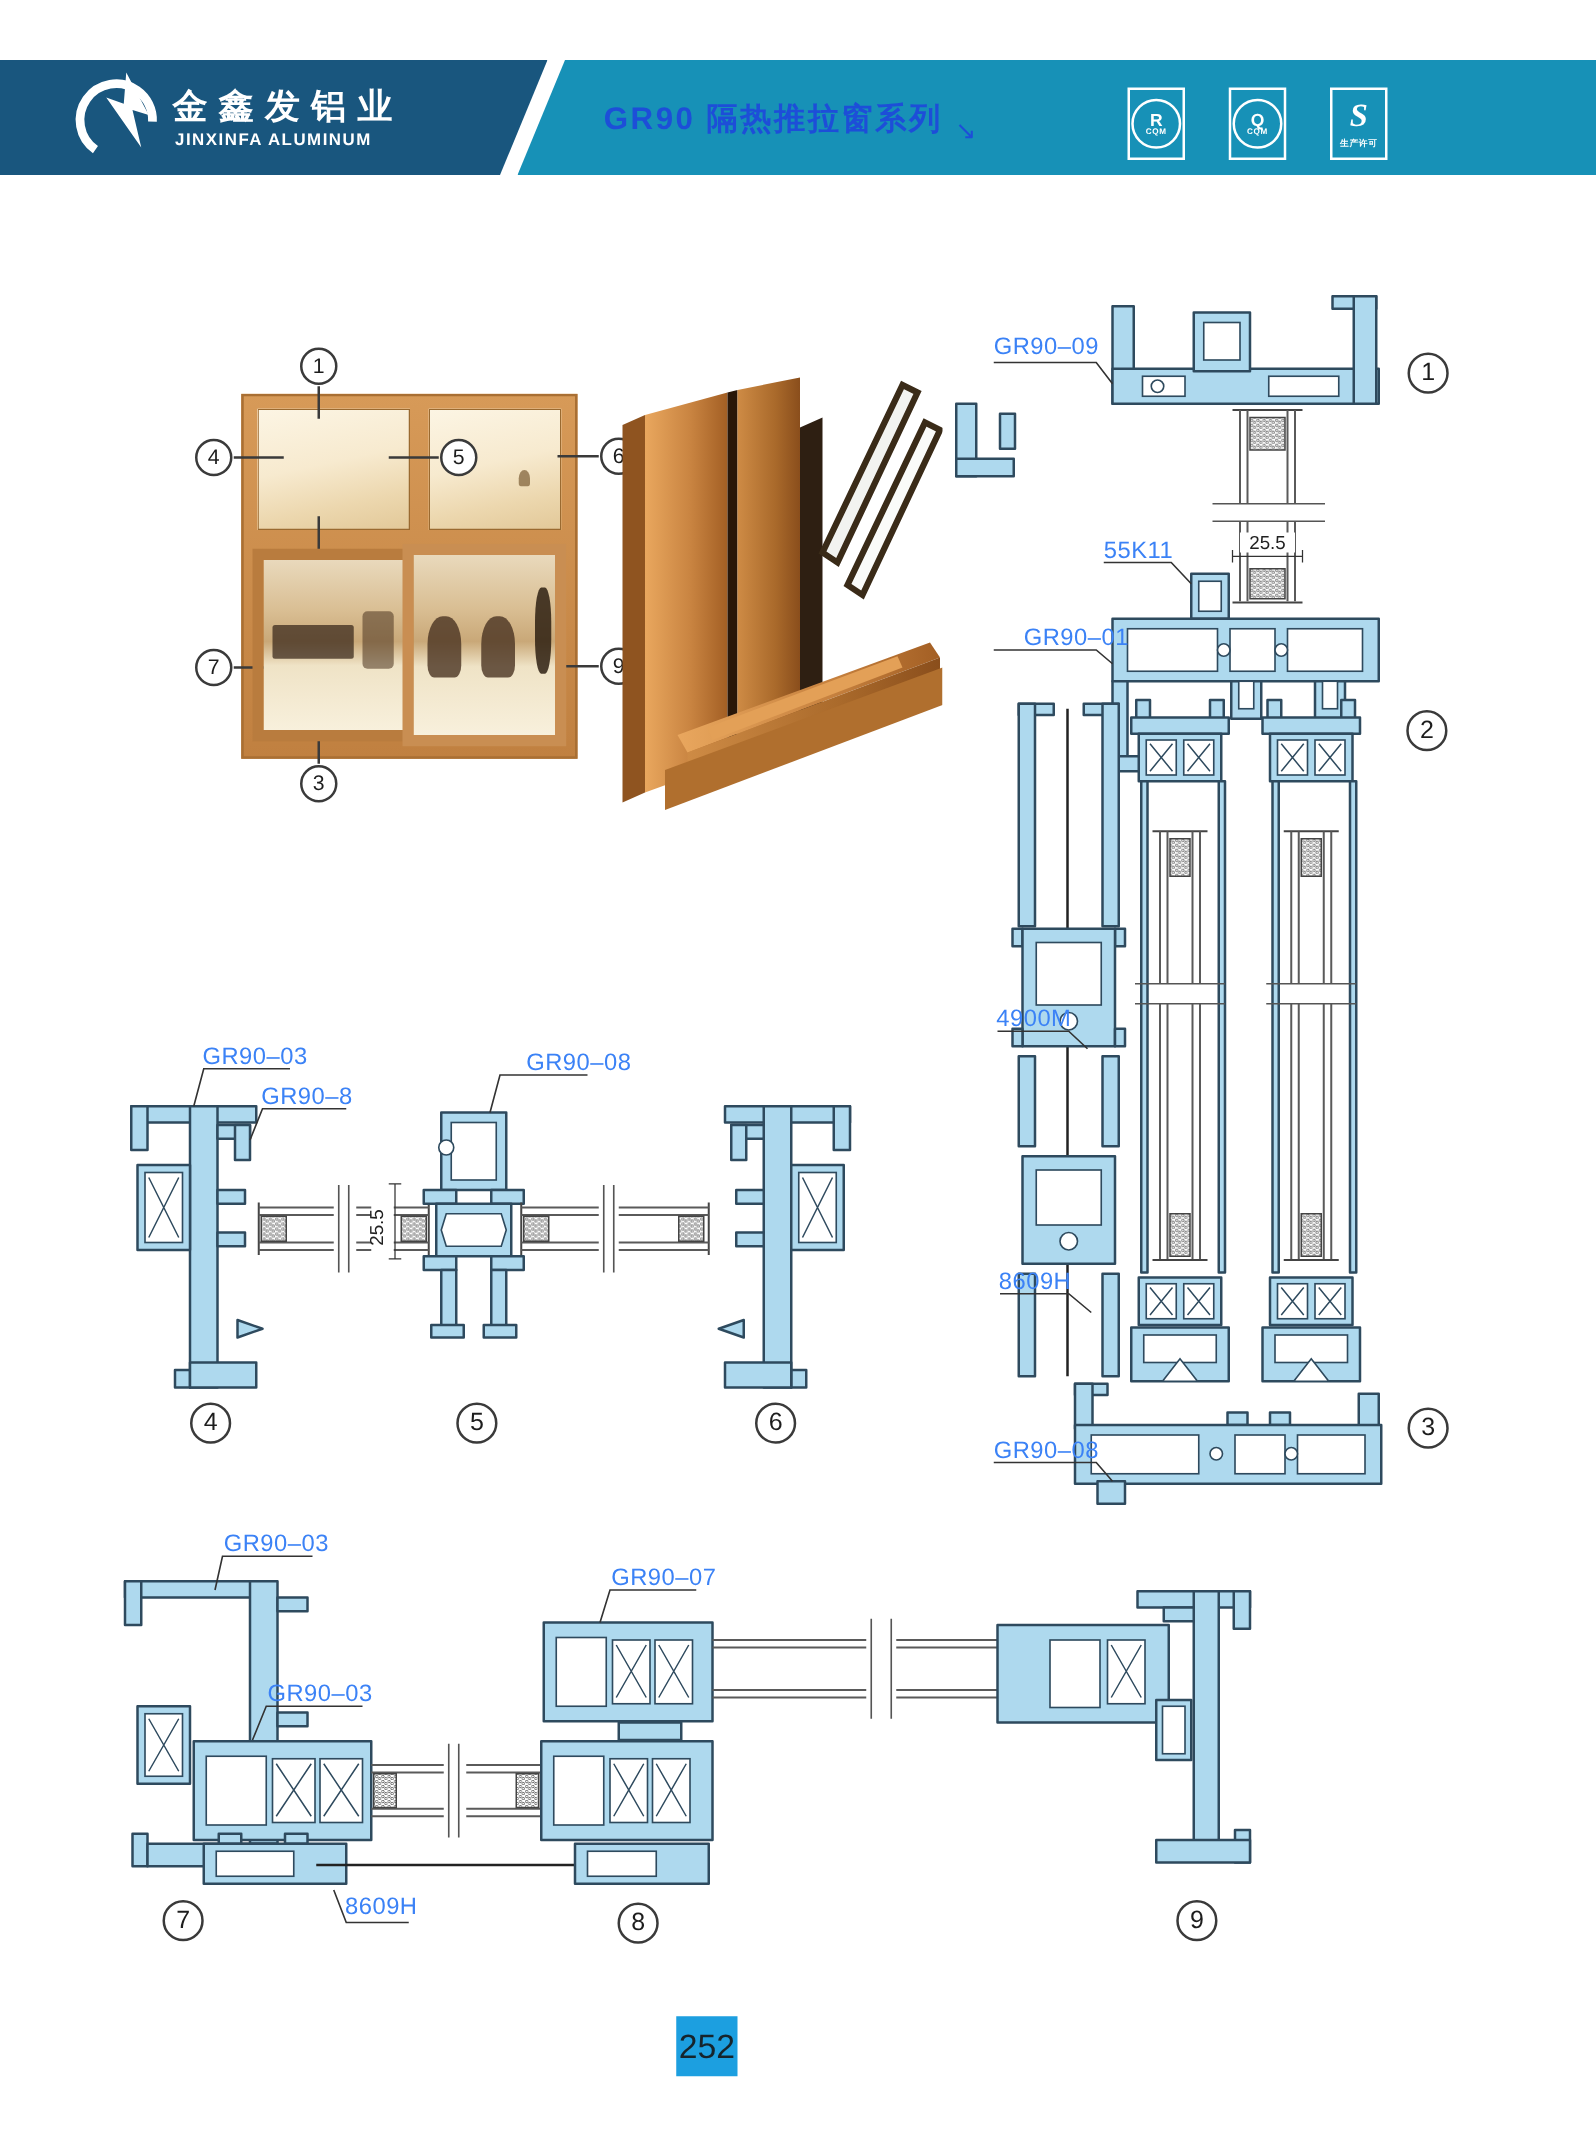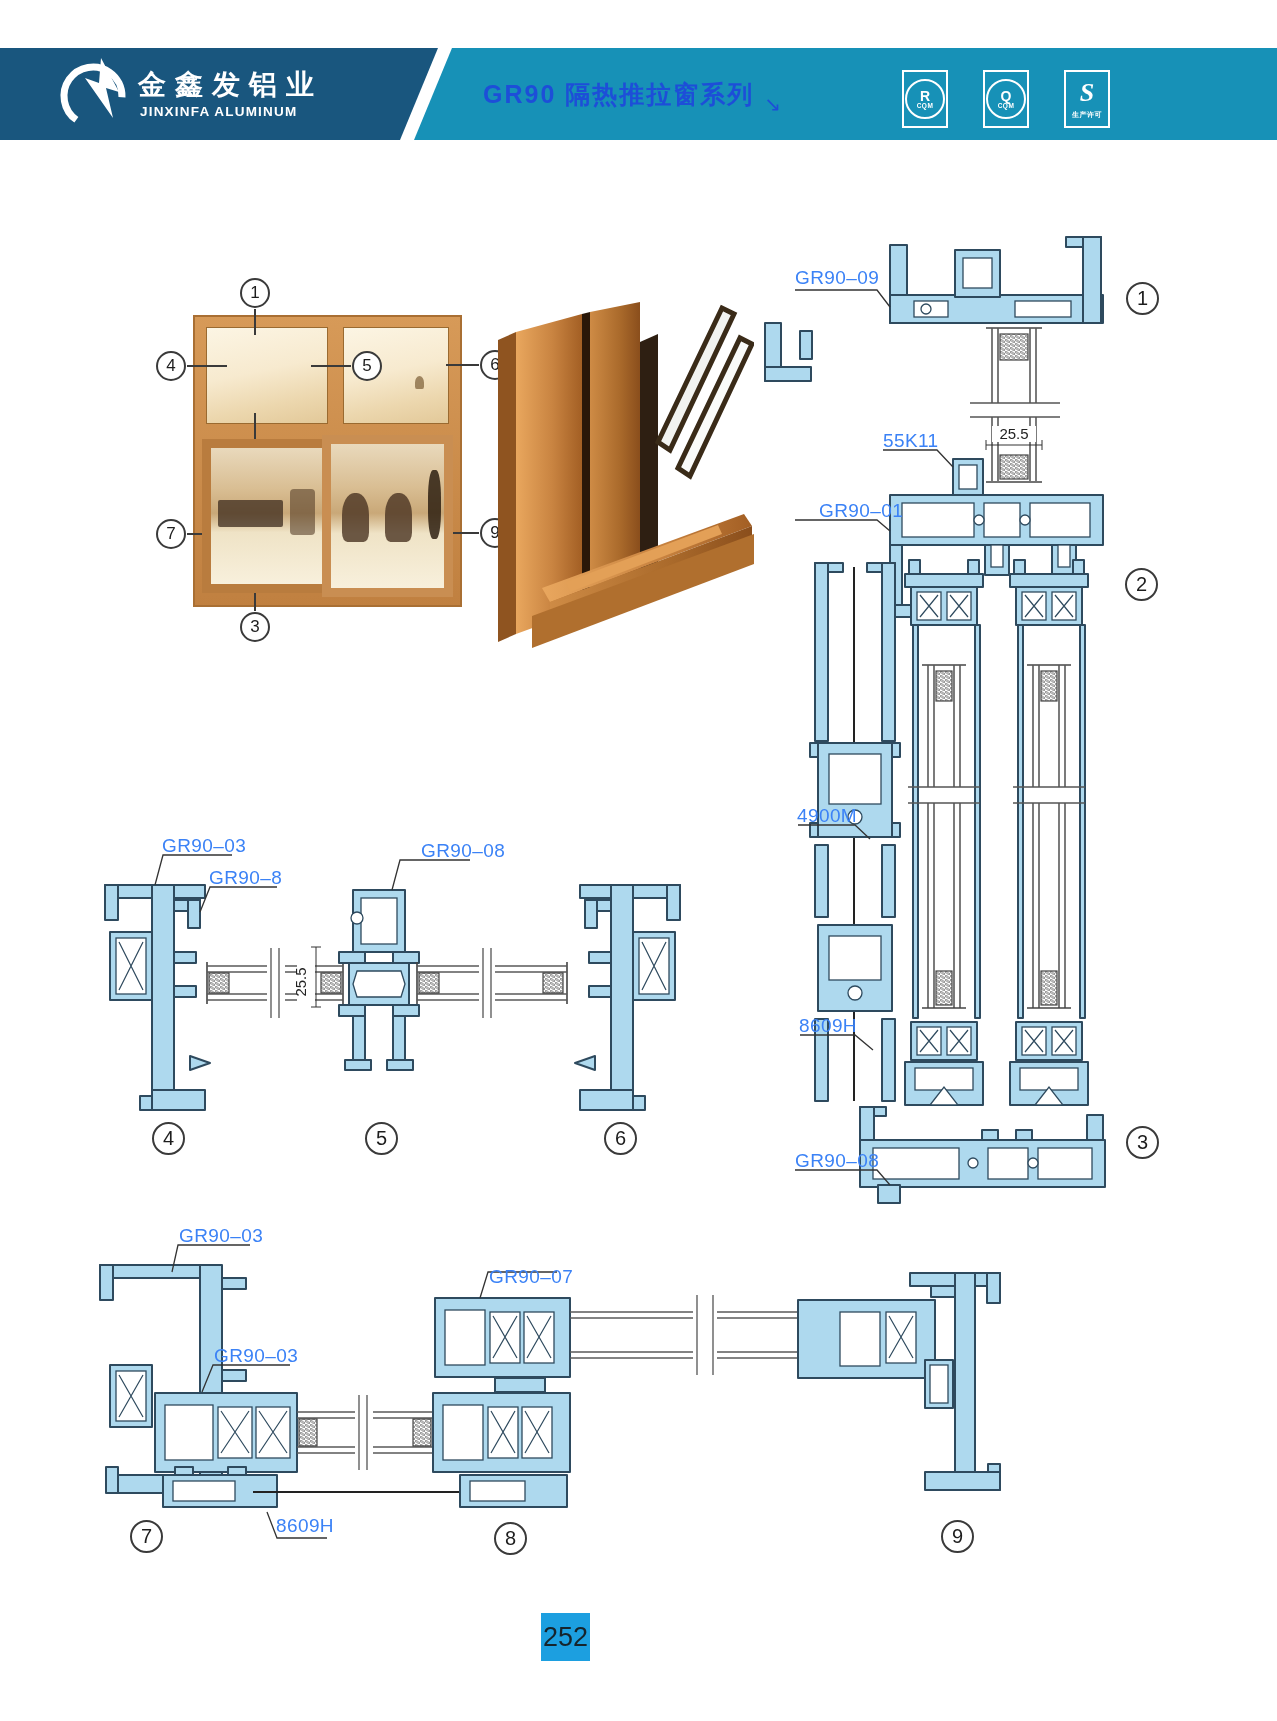--- a/index.html
+++ b/index.html
@@ -449,21 +449,21 @@
   <div class="lbl" style="left:795px;top:267px;">GR90–09</div>
   <div class="lbl" style="left:883px;top:430px;">55K11</div>
   <div class="lbl" style="left:795px;top:500px;margin-left:24px;">GR90–01</div>
   <div class="lbl" style="left:797px;top:805px;">4900M</div>
   <div class="lbl" style="left:799px;top:1015px;">8609H</div>
   <div class="lbl" style="left:795px;top:1150px;">GR90–08</div>
   <div class="lbl" style="left:162px;top:835px;">GR90–03</div>
   <div class="lbl" style="left:209px;top:867px;">GR90–8</div>
   <div class="lbl" style="left:421px;top:840px;">GR90–08</div>
   <div class="lbl" style="left:179px;top:1225px;">GR90–03</div>
-  <div class="lbl" style="left:489px;top:1252px;margin-top:14px;">GR90–07</div>
+  <div class="lbl" style="left:489px;top:1252px;">GR90–07</div>
   <div class="lbl" style="left:214px;top:1345px;">GR90–03</div>
   <div class="lbl" style="left:276px;top:1515px;">8609H</div>
 
   <div class="sec" style="left:1126px;top:282px;">1</div>
   <div class="sec" style="left:1125px;top:568px;">2</div>
   <div class="sec" style="left:1126px;top:1126px;">3</div>
   <div class="sec" style="left:152px;top:1122px;">4</div>
   <div class="sec" style="left:365px;top:1122px;">5</div>
   <div class="sec" style="left:604px;top:1122px;">6</div>
   <div class="sec" style="left:130px;top:1520px;">7</div>

